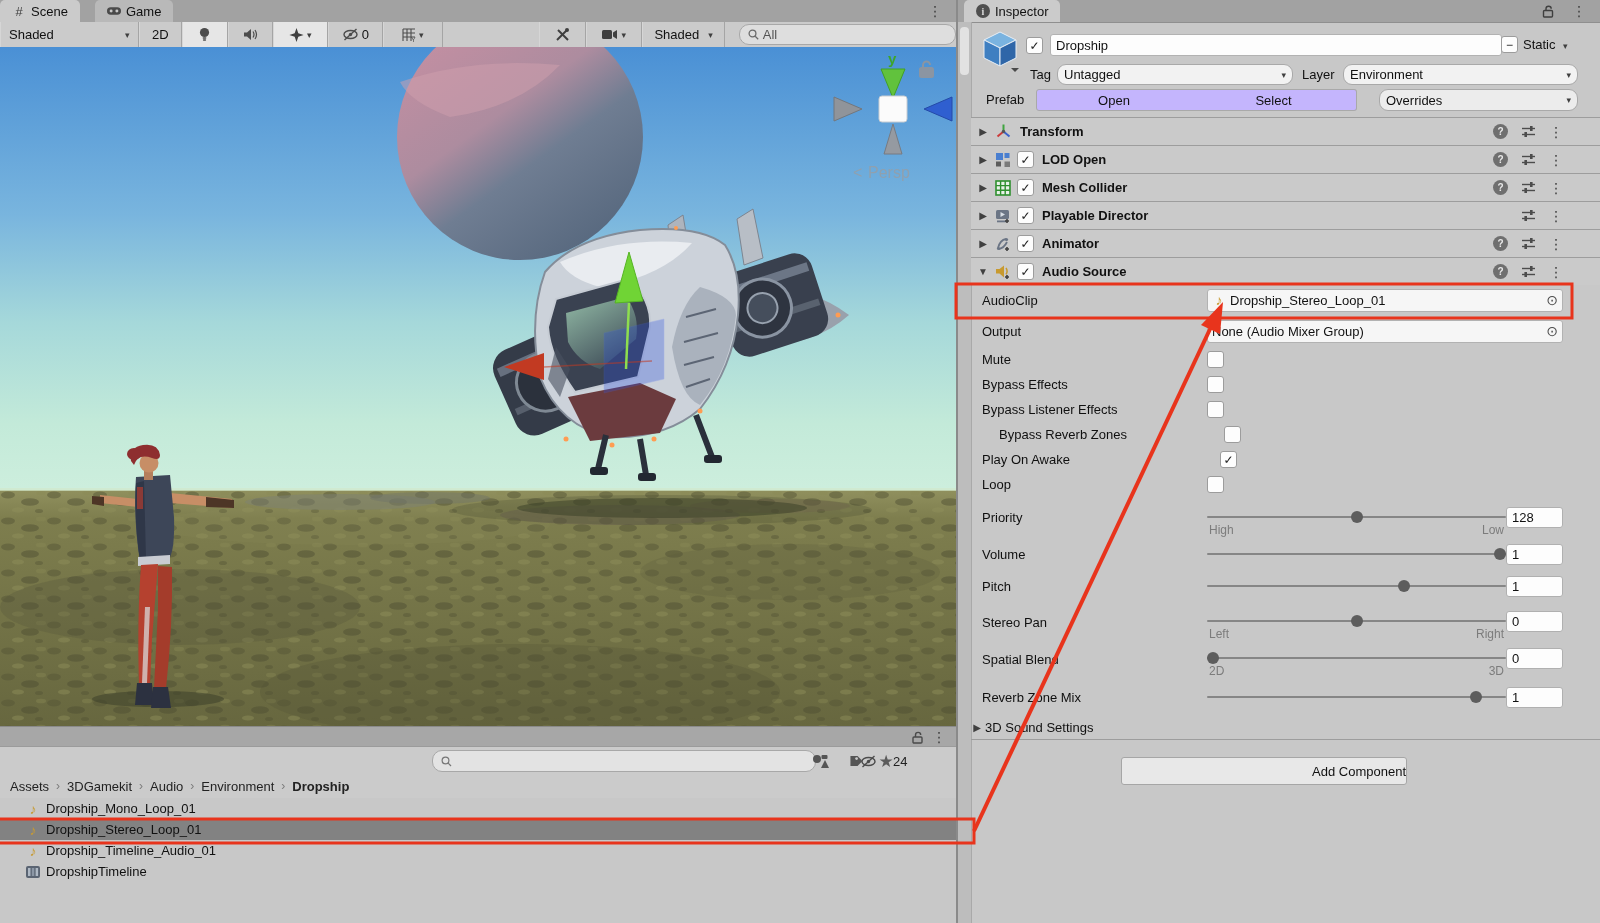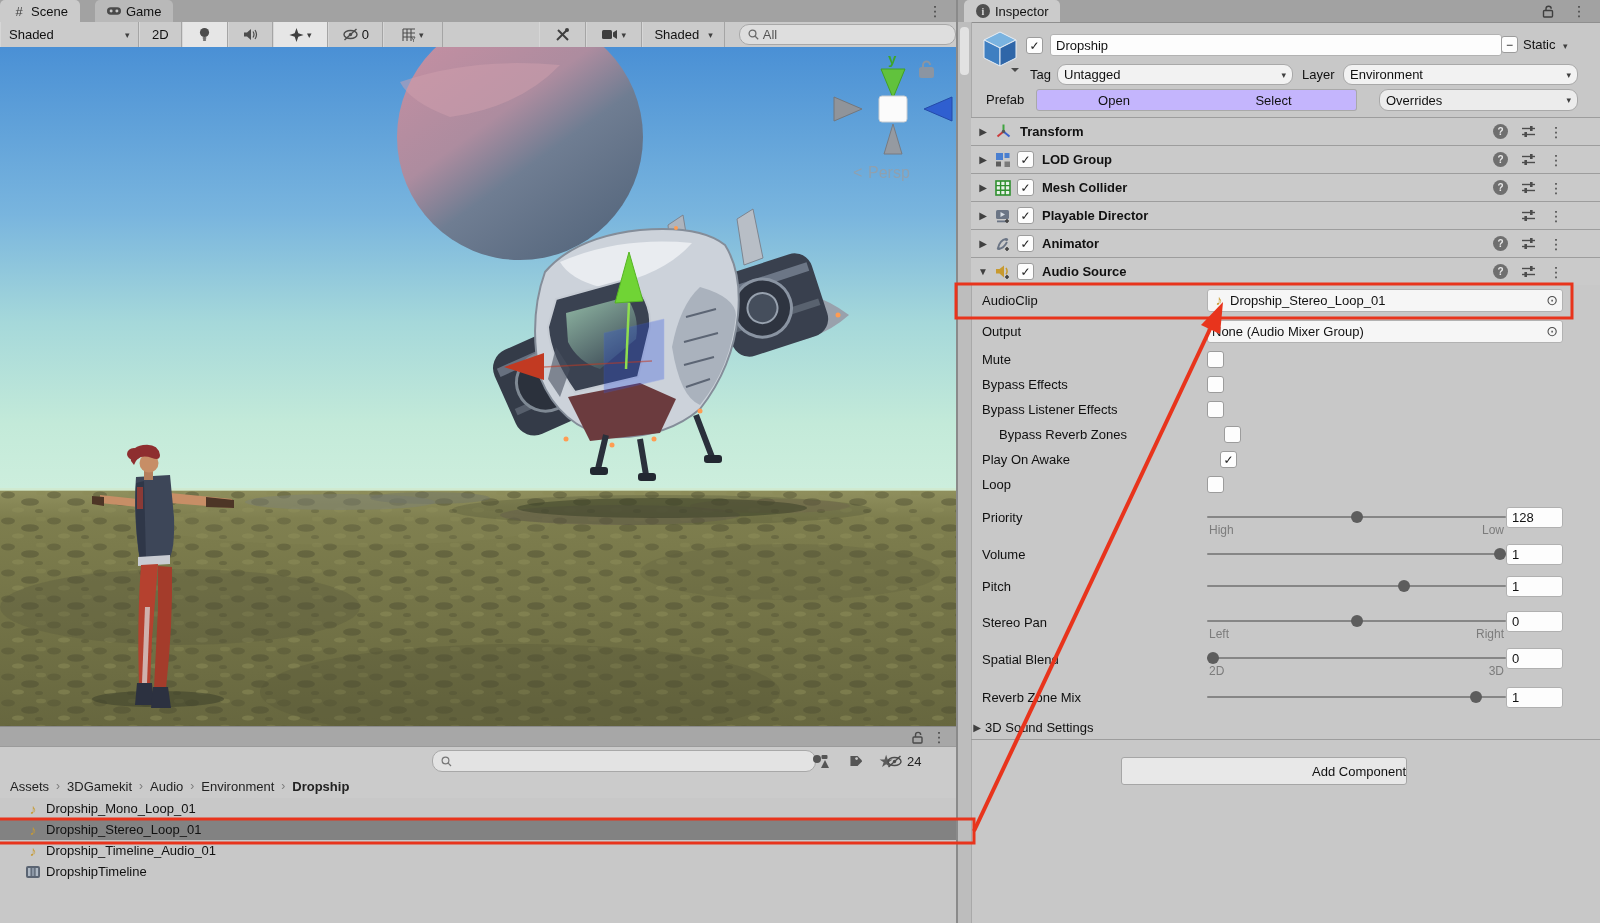--- a/index.html
+++ b/index.html
@@ -340,21 +340,21 @@
           <rect x="9.5" y="1" width="6" height="4" rx="1" fill="#555"></rect>
         </svg>
     </div>
     <div class="proj-ic" style="left:840px;">
       <svg width="15" height="15" viewBox="0 0 15 15">
           <path d="M1,6 L6,1 L13,1 L13,8 L8,13 Z" transform="rotate(45 7 7)" fill="#555"></path>
           <circle cx="9.6" cy="4.6" r="1.4" fill="#cbcbcb"></circle>
         </svg>
     </div>
     <div class="proj-ic" style="left:872px;color:#5c5c5c;font-size:17px;">★</div>
-    <div class="proj-ic" style="left:886px;width:52px;justify-content:flex-start;gap:4px;">
+    <div class="proj-ic" style="left:860px;width:52px;justify-content:flex-start;gap:16px;">
       <svg width="17" height="13" viewBox="0 0 17 13">
           <ellipse cx="8.5" cy="6.5" rx="6.5" ry="4" fill="none" stroke="#4c4c4c" stroke-width="1.4"></ellipse>
           <circle cx="8.5" cy="6.5" r="1.7" fill="#4c4c4c"></circle>
           <line x1="2.5" y1="12" x2="14.5" y2="1" stroke="#4c4c4c" stroke-width="1.4"></line>
         </svg>
       <span style="font-size:13px;color:#222;">24</span>
     </div>
   </div>
 
   <div class="breadcrumb">
@@ -482,21 +482,21 @@
         <span class="fold">▶</span>
         <svg width="16" height="16" viewBox="0 0 16 16">
             <rect x="1" y="1" width="7" height="7" fill="#4a7fd0"></rect>
             <rect x="9.5" y="1" width="5" height="5" fill="#4a7fd0"></rect>
             <rect x="1" y="9.5" width="5" height="5" fill="#5c5c5c"></rect>
             <rect x="9.5" y="9.5" width="5.5" height="5.5" fill="#7a7a7a"></rect>
           </svg>
         <span class="cb on">
             <span class="tick">✓</span>
           </span>
-        <span class="cname">LOD Group</span>
+        <span class="cname">LOD Open</span>
         <span class="comp-right">
           <span class="helpdot">?</span>
           <svg width="15" height="13" viewBox="0 0 15 13">
               <line x1="1" y1="3.5" x2="14" y2="3.5" stroke="#4c4c4c" stroke-width="1.4"></line>
               <line x1="1" y1="9.5" x2="14" y2="9.5" stroke="#4c4c4c" stroke-width="1.4"></line>
               <rect x="9" y="1" width="2.6" height="5" fill="#4c4c4c"></rect>
               <rect x="3.4" y="7" width="2.6" height="5" fill="#4c4c4c"></rect>
             </svg>
           <span class="kebab">⋮</span>
         </span>

